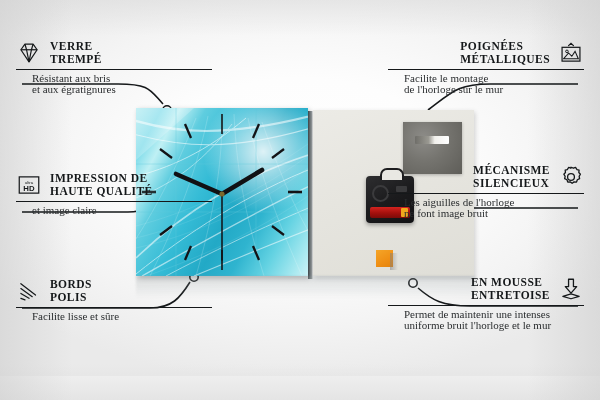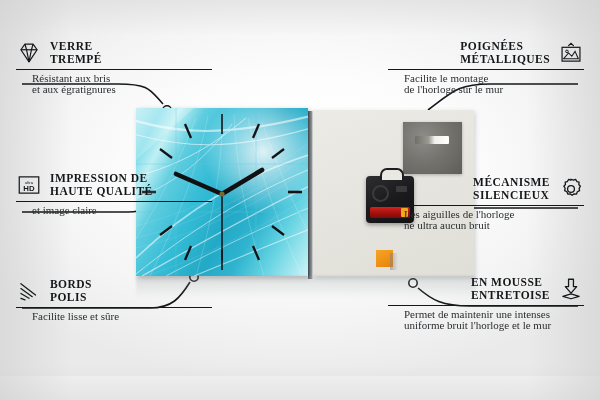--- a/index.html
+++ b/index.html
@@ -116,21 +116,21 @@
     font-family:"Liberation Serif", serif;
     font-size:11px;line-height:11px;color:#2a2d2f;margin-left:16px;
   }
   .callout.right .ttl,.callout.right .sub{}
   .ico{width:26px;height:26px;flex:0 0 26px;display:block;}
 
   .c-verre{left:16px;top:40px;}
   .c-impression{left:16px;top:172px;}
   .c-bords{left:16px;top:278px;}
   .c-poignees{left:388px;top:40px;}
-  .c-mecanisme{left:388px;top:176px;}
+  .c-mecanisme{left:388px;top:164px;}
   .c-entretoise{left:388px;top:276px;}
 </style>
 </head>
 <body>
 
 <div class="stage">
 
   <svg class="connectors" viewBox="0 0 600 400">
     <g fill="none" stroke="#15181a" stroke-width="1.6">
       <path d="M22,84 L118,84 C150,84 150,90 163,104"></path>
@@ -316,21 +316,21 @@
           <circle cx="16" cy="16" r="4.2"></circle>
         </g>
       </svg>
       <div>
         <div class="ttl">MÉCANISME</div>
         <div class="ttl">SILENCIEUX</div>
       </div>
     </div>
     <div class="rule"></div>
     <div class="sub">Les aiguilles de l'horloge</div>
-    <div class="sub">ne ultra aucun bruit</div>
+    <div class="sub">ne font image bruit</div>
   </div>
 
   <div class="callout right c-entretoise">
     <div class="head">
       <svg class="ico" viewBox="0 0 32 32">
         <g fill="none" stroke="#15181a" stroke-width="1.6" stroke-linejoin="round">
           <path d="M13,4 h6 v9 h4 l-7,8 -7,-8 h4 Z"></path>
           <path d="M16,22 l10,3 -10,3 -10,-3 Z"></path>
         </g>
       </svg>

